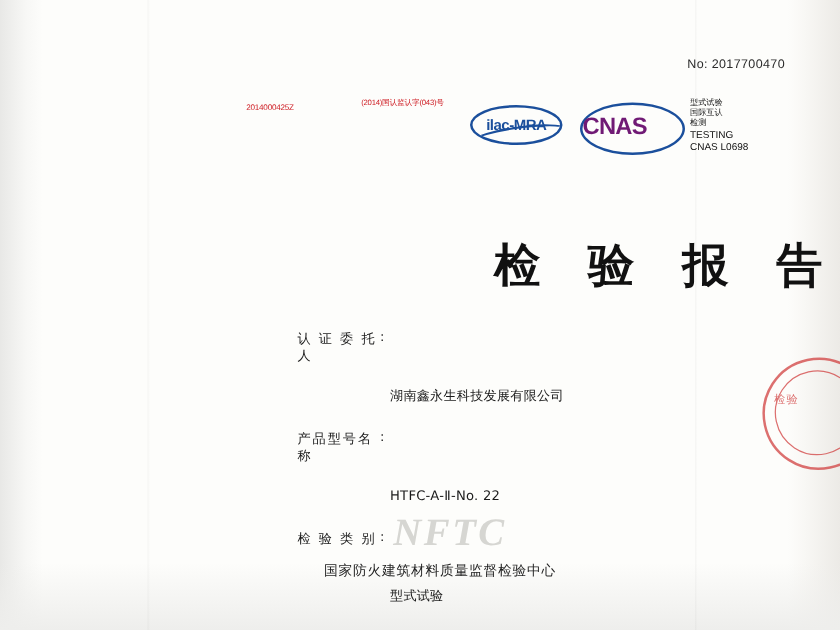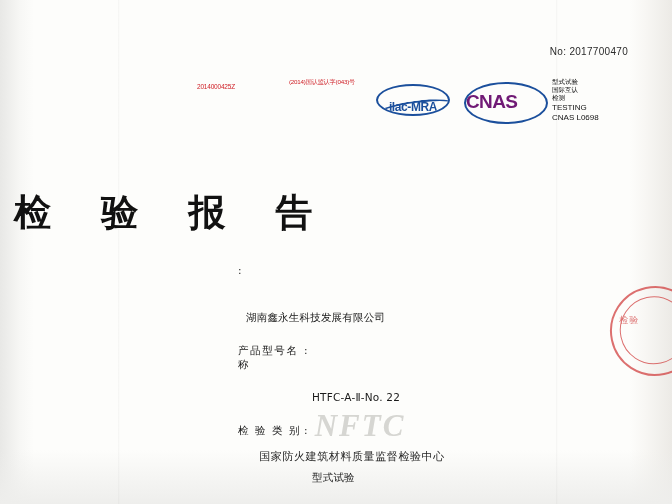--- a/index.html
+++ b/index.html
@@ -150,21 +150,21 @@
   }
 
   
   .ilac { left: 196px; top: 10px; width: 74px; }
   .ilac-oval {
     width: 74px; height: 32px;
     border: 2px solid #1b4f9c;
     border-radius: 50%/50%;
     box-sizing: border-box;
     display: flex;
-    align-items: flex-end;
+    align-items: center;
     justify-content: center;
     position: relative;
     overflow: hidden;
   }
   .ilac-text {
     font-family: "Liberation Sans", sans-serif;
     font-weight: bold;
     font-size: 12px;
     color: #1b4f9c;
     letter-spacing: -0.4px;
@@ -225,22 +225,22 @@
     color: #111;
     font-family: "Liberation Sans", sans-serif;
     white-space: nowrap;
   }
 
   
   .main-title {
     position: absolute;
     left: 0; top: 188px;
     width: 672px;
-    text-align: left;
-    font-family: Liberation Mono, monospace;
+    text-align: right;
+    font-family: Liberation Sans, sans-serif;
     font-weight: bold;
     font-size: 37px;
     letter-spacing: 14px;
     color: #111;
     text-indent: 14px;
   }
 
   
   .fields {
     position: absolute;
@@ -383,20 +383,21 @@
       </div>
     </div>
 
   </div>
 
   <div class="main-title">检 验 报 告</div>
 
   <div class="fields">
 
     <div class="field-row">
+      <div class="field-label">认 证 委 托 人</div>
       <div class="field-colon">:</div>
       <div class="field-value">湖南鑫永生科技发展有限公司</div>
     </div>
 
     <div class="field-row">
       <div class="field-label">产品型号名称</div>
       <div class="field-colon">:</div>
       <div class="field-value">
         <span>HTFC-A-Ⅱ-No. 22</span>
       </div>

